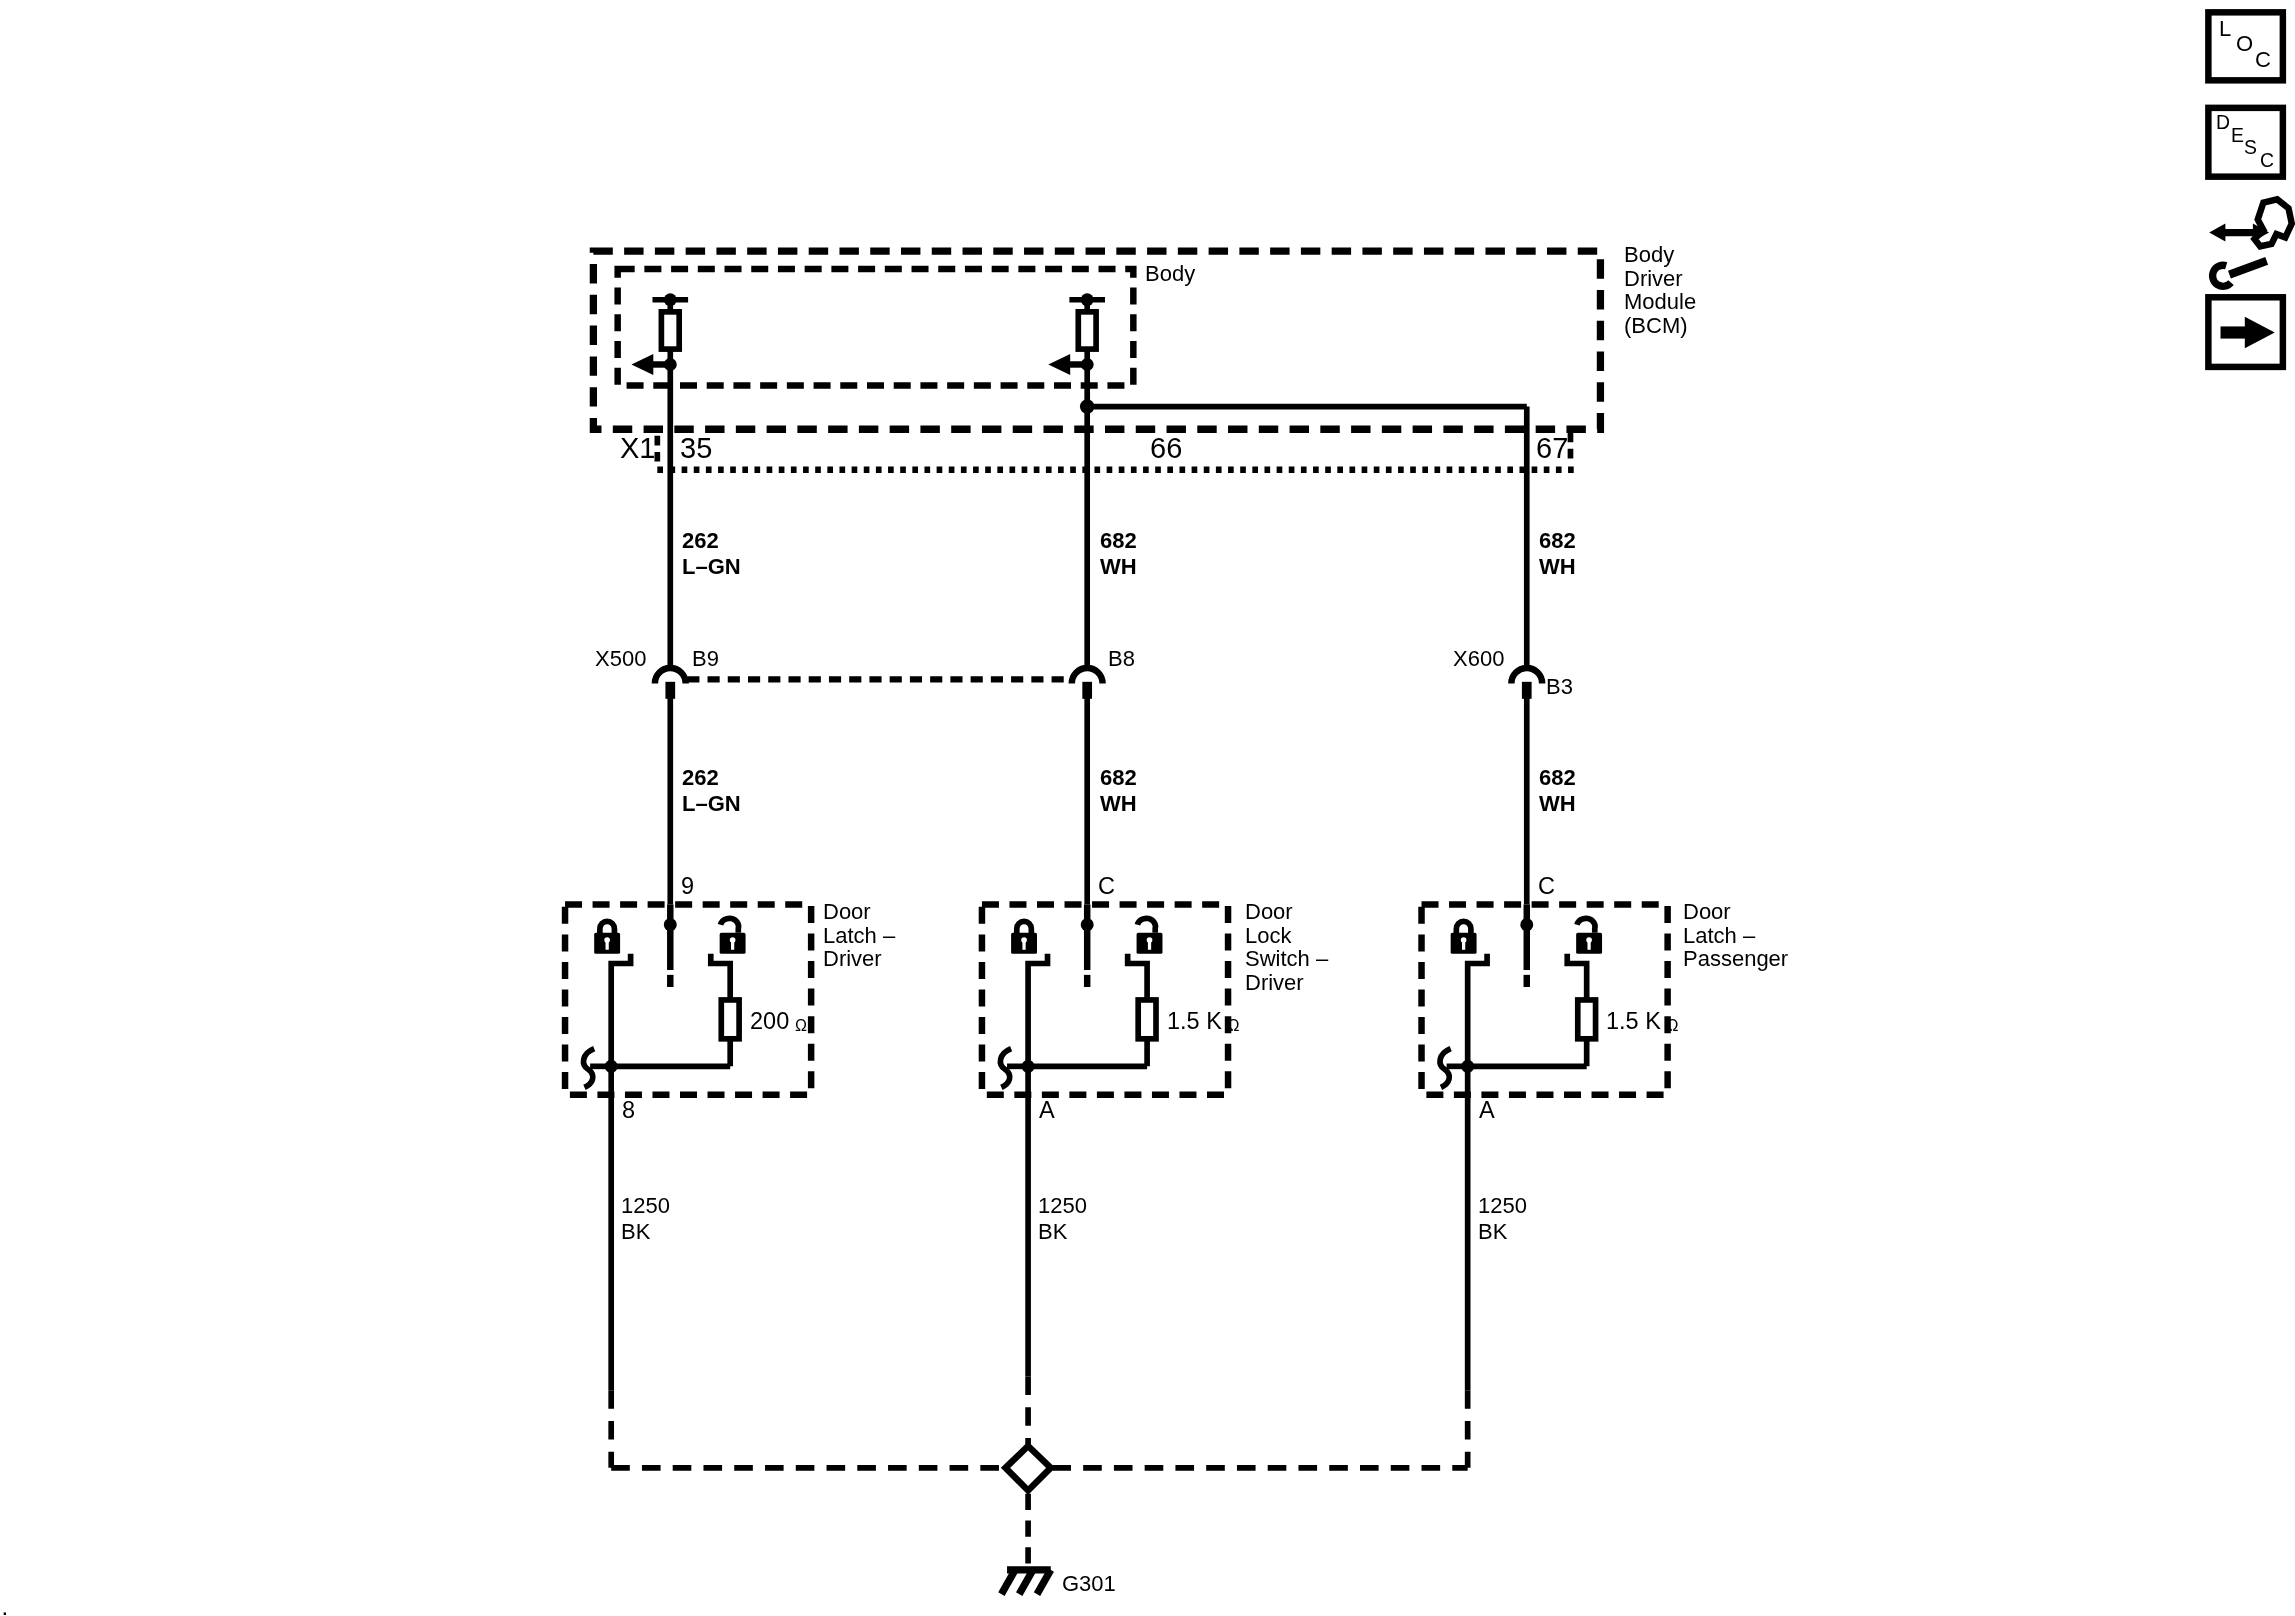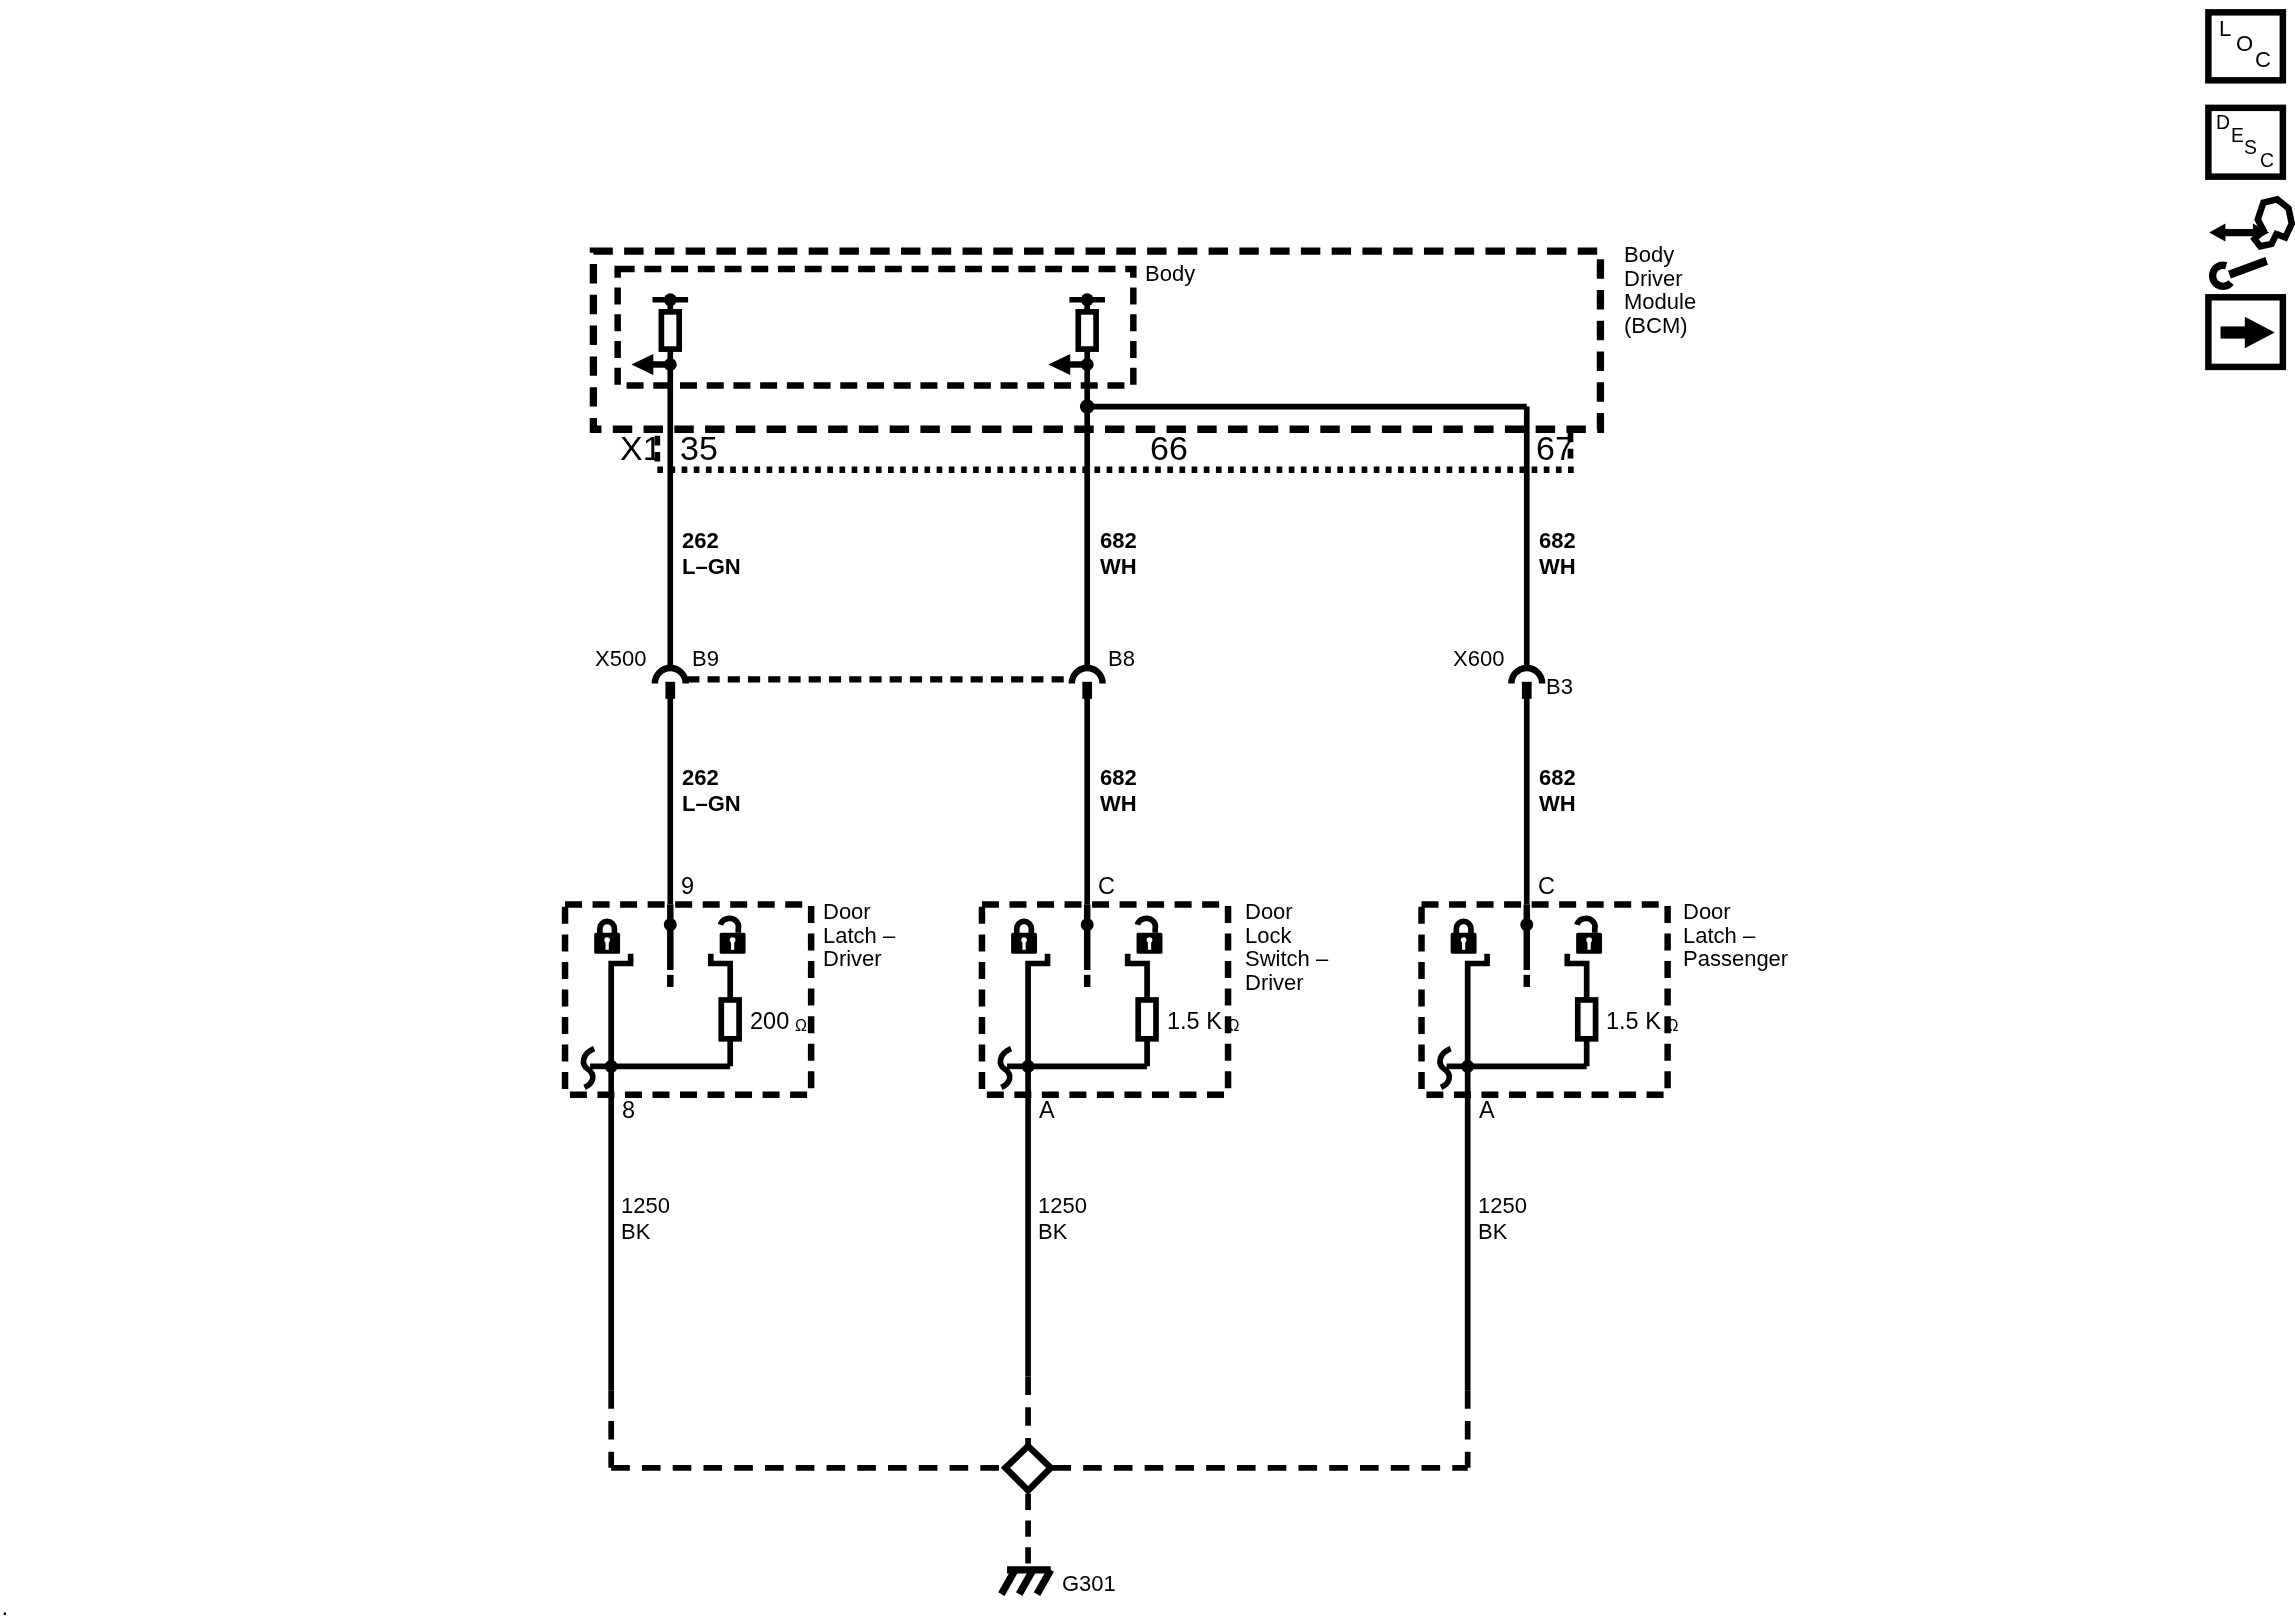--- a/index.html
+++ b/index.html
@@ -2,21 +2,21 @@
 <html style="font-size:13px"><head>
 <meta charset="utf-8">
 <style>
   html,body{margin:0;padding:0;background:#fff;}
   #stage{
     position:relative;width:2295px;height:1617px;background:#fff;
     font-family:"Liberation Sans",sans-serif;color:#000;overflow:hidden;
   }
   svg{position:absolute;left:0;top:0;}
   .t{position:absolute;white-space:nowrap;font-size:22px;line-height:24px;}
-  .t.big{font-size:34px;text-align:right;}
+  .t.big{font-size:29px;text-align:right;}
   .t.pin{font-size:23.5px;}
   .lines span{display:block;line-height:23.5px;}
   .wlines span{display:block;line-height:26px;font-weight:bold;}
   .glines span{display:block;line-height:26px;}
   .ohm{font-size:16px;padding-left:5.7px;vertical-align:-1.6px;}
   .iconletter{position:absolute;font-size:22px;line-height:22px;}
   .iconletter.small{font-size:19.4px;line-height:19.4px;}
   .corner{position:absolute;left:1.6px;top:1593px;font-size:24px;}
 </style>
 </head>

